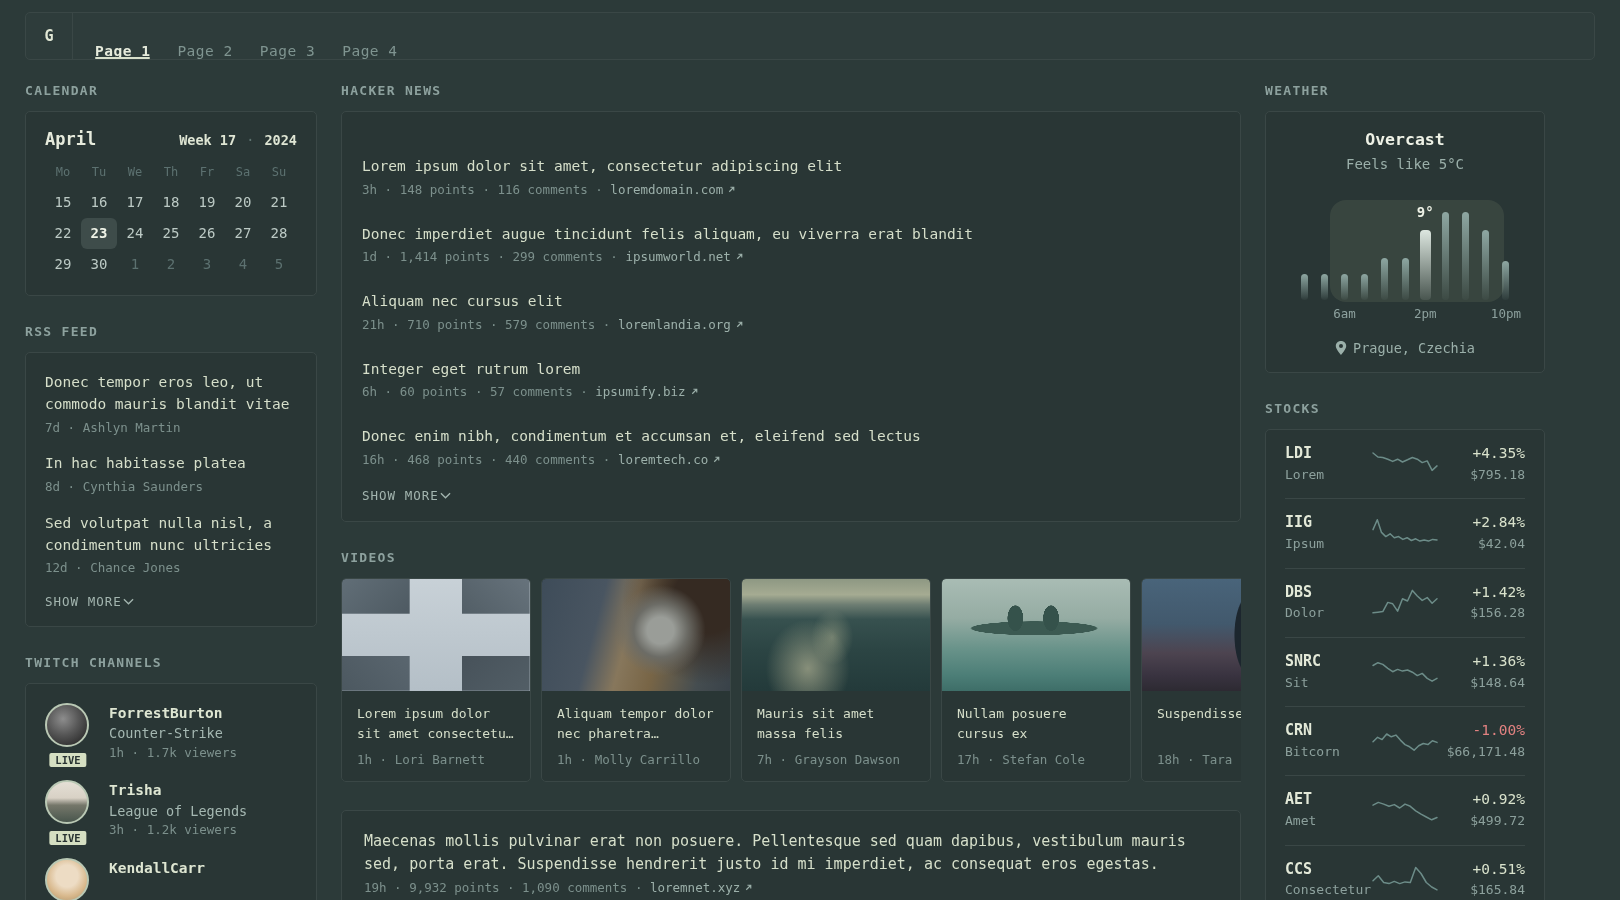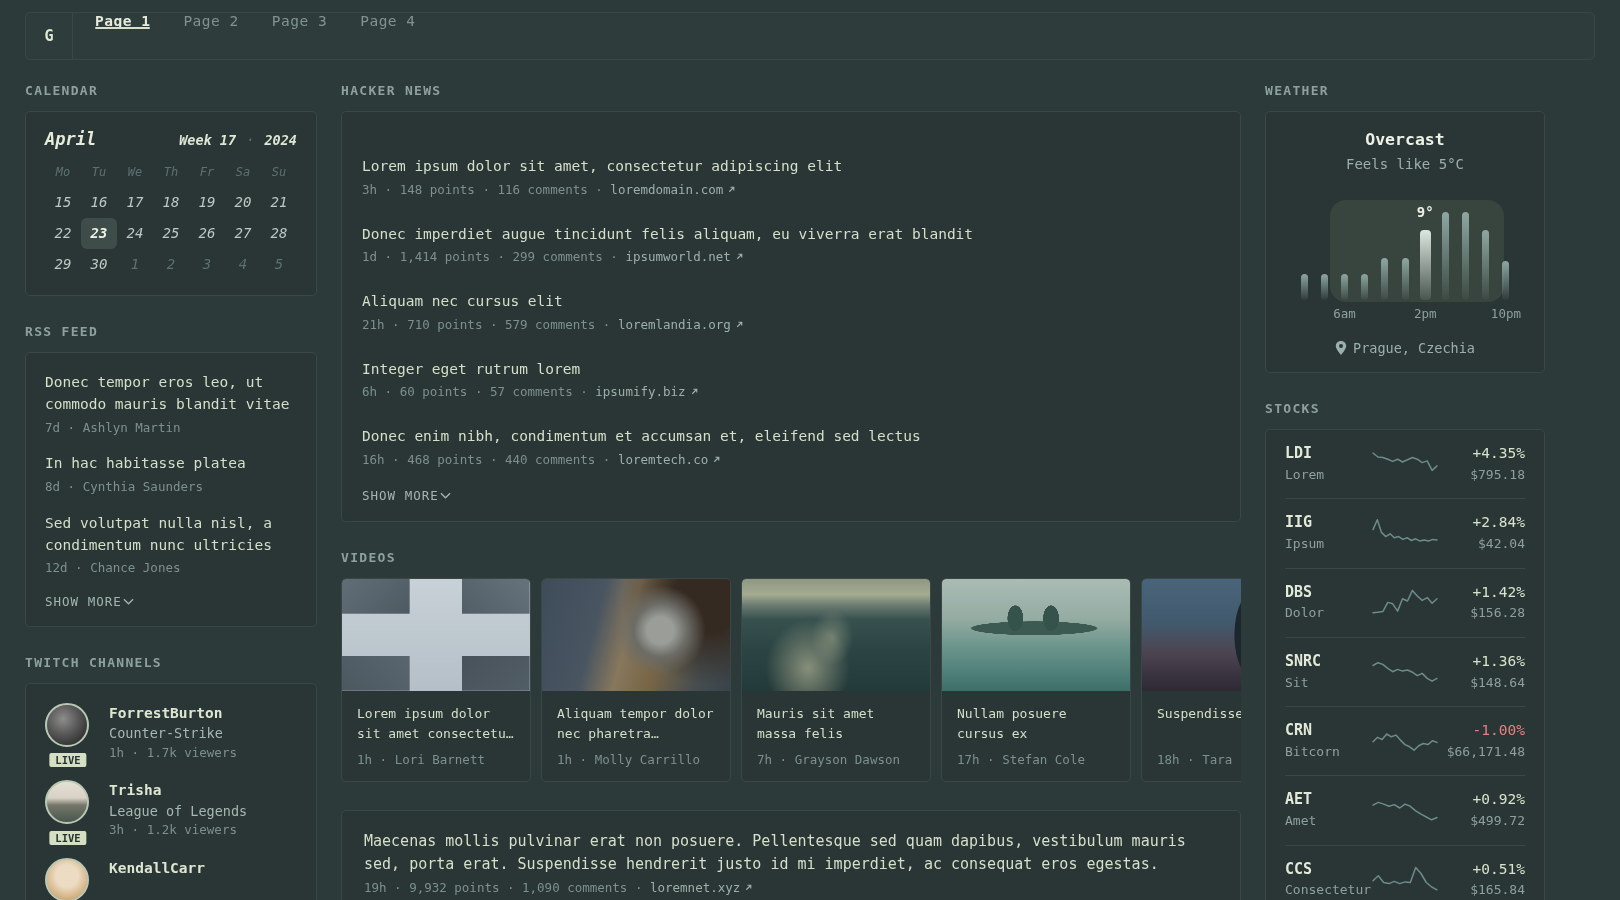--- a/index.html
+++ b/index.html
@@ -19,21 +19,21 @@
     border:1px solid #3a4746;
     border-radius:5px;
     display:flex;
     align-items:stretch;
   }
   .logo {
     width:47px; display:flex; align-items:center; justify-content:center;
     font-weight:700; font-size:15px; color:#e2e8d6; cursor:pointer;
     border-right:1px solid #3a4746;
   }
-  .tabs { display:flex; align-items:flex-start; padding-left:22px;gap:6px; }
+  .tabs { display:flex; align-items:flex-end; padding-left:22px; }
   .tab {
     position:relative; background:none; border:none; cursor:pointer;
     display:flex; align-items:center; margin-right:27px;
     font-family:inherit; font-size:14.5px; color:#7f9490; letter-spacing:.5px;
   }
   .tab.active .tab-label { color:#e6ebdc; font-weight:700; }
   .tab.active::after {
     content:""; position:absolute; left:0; right:0; bottom:0;
     height:2px; background:#d8e0cc; border-radius:1px;
   }
@@ -52,21 +52,21 @@
     font-size:13px; font-weight:600; letter-spacing:1.3px;
     color:#8da19e; margin-bottom:13px;
   }
   .card {
     background:#293635;
     border:1px solid #3a4746;
     border-radius:5px;
   }
 
   
-  .cal-card { padding:17px 19px 15px;font-style:italic; }
+  .cal-card { padding:17px 19px 15px; }
   .cal-top { display:flex; justify-content:space-between; align-items:baseline; margin-bottom:16px; }
   .cal-month { font-size:17px; font-weight:700; color:#e6ebdc; }
   .cal-week { font-size:13.5px; color:#dfe6d4; font-weight:700; }
   .cal-week .dot { color:#5f7471; font-weight:400; padding:0 2px; }
   .cal-dow, .cal-grid { display:grid; grid-template-columns:repeat(7,1fr); }
   .cal-dow { margin-bottom:8px; }
   .dow { text-align:center; font-size:12px; color:#5c7170; }
   .day {
     text-align:center; font-size:14px; color:#bccac5;
     height:31px; line-height:31px; border-radius:6px;

